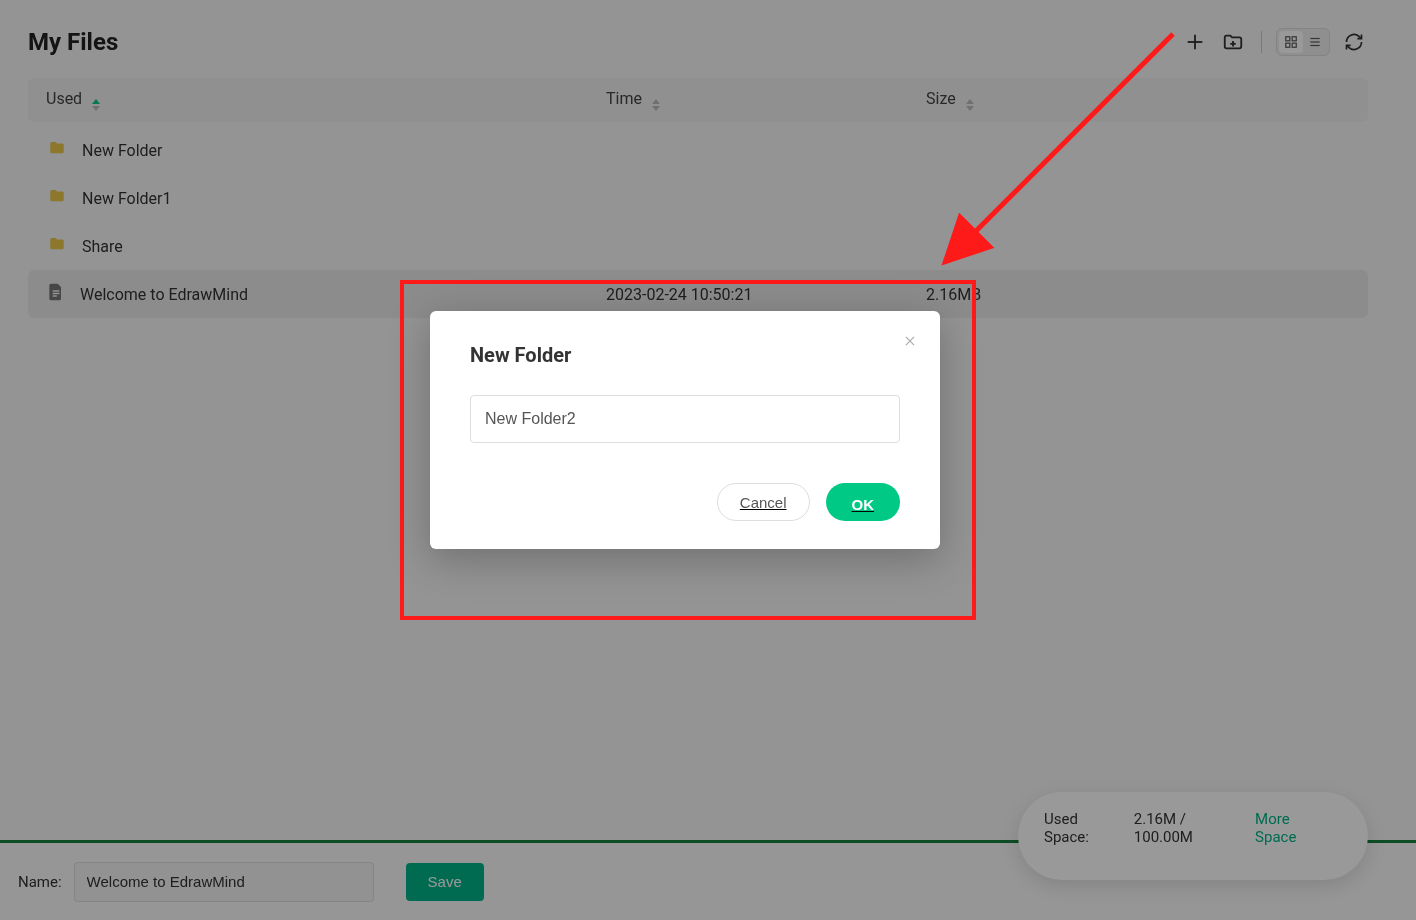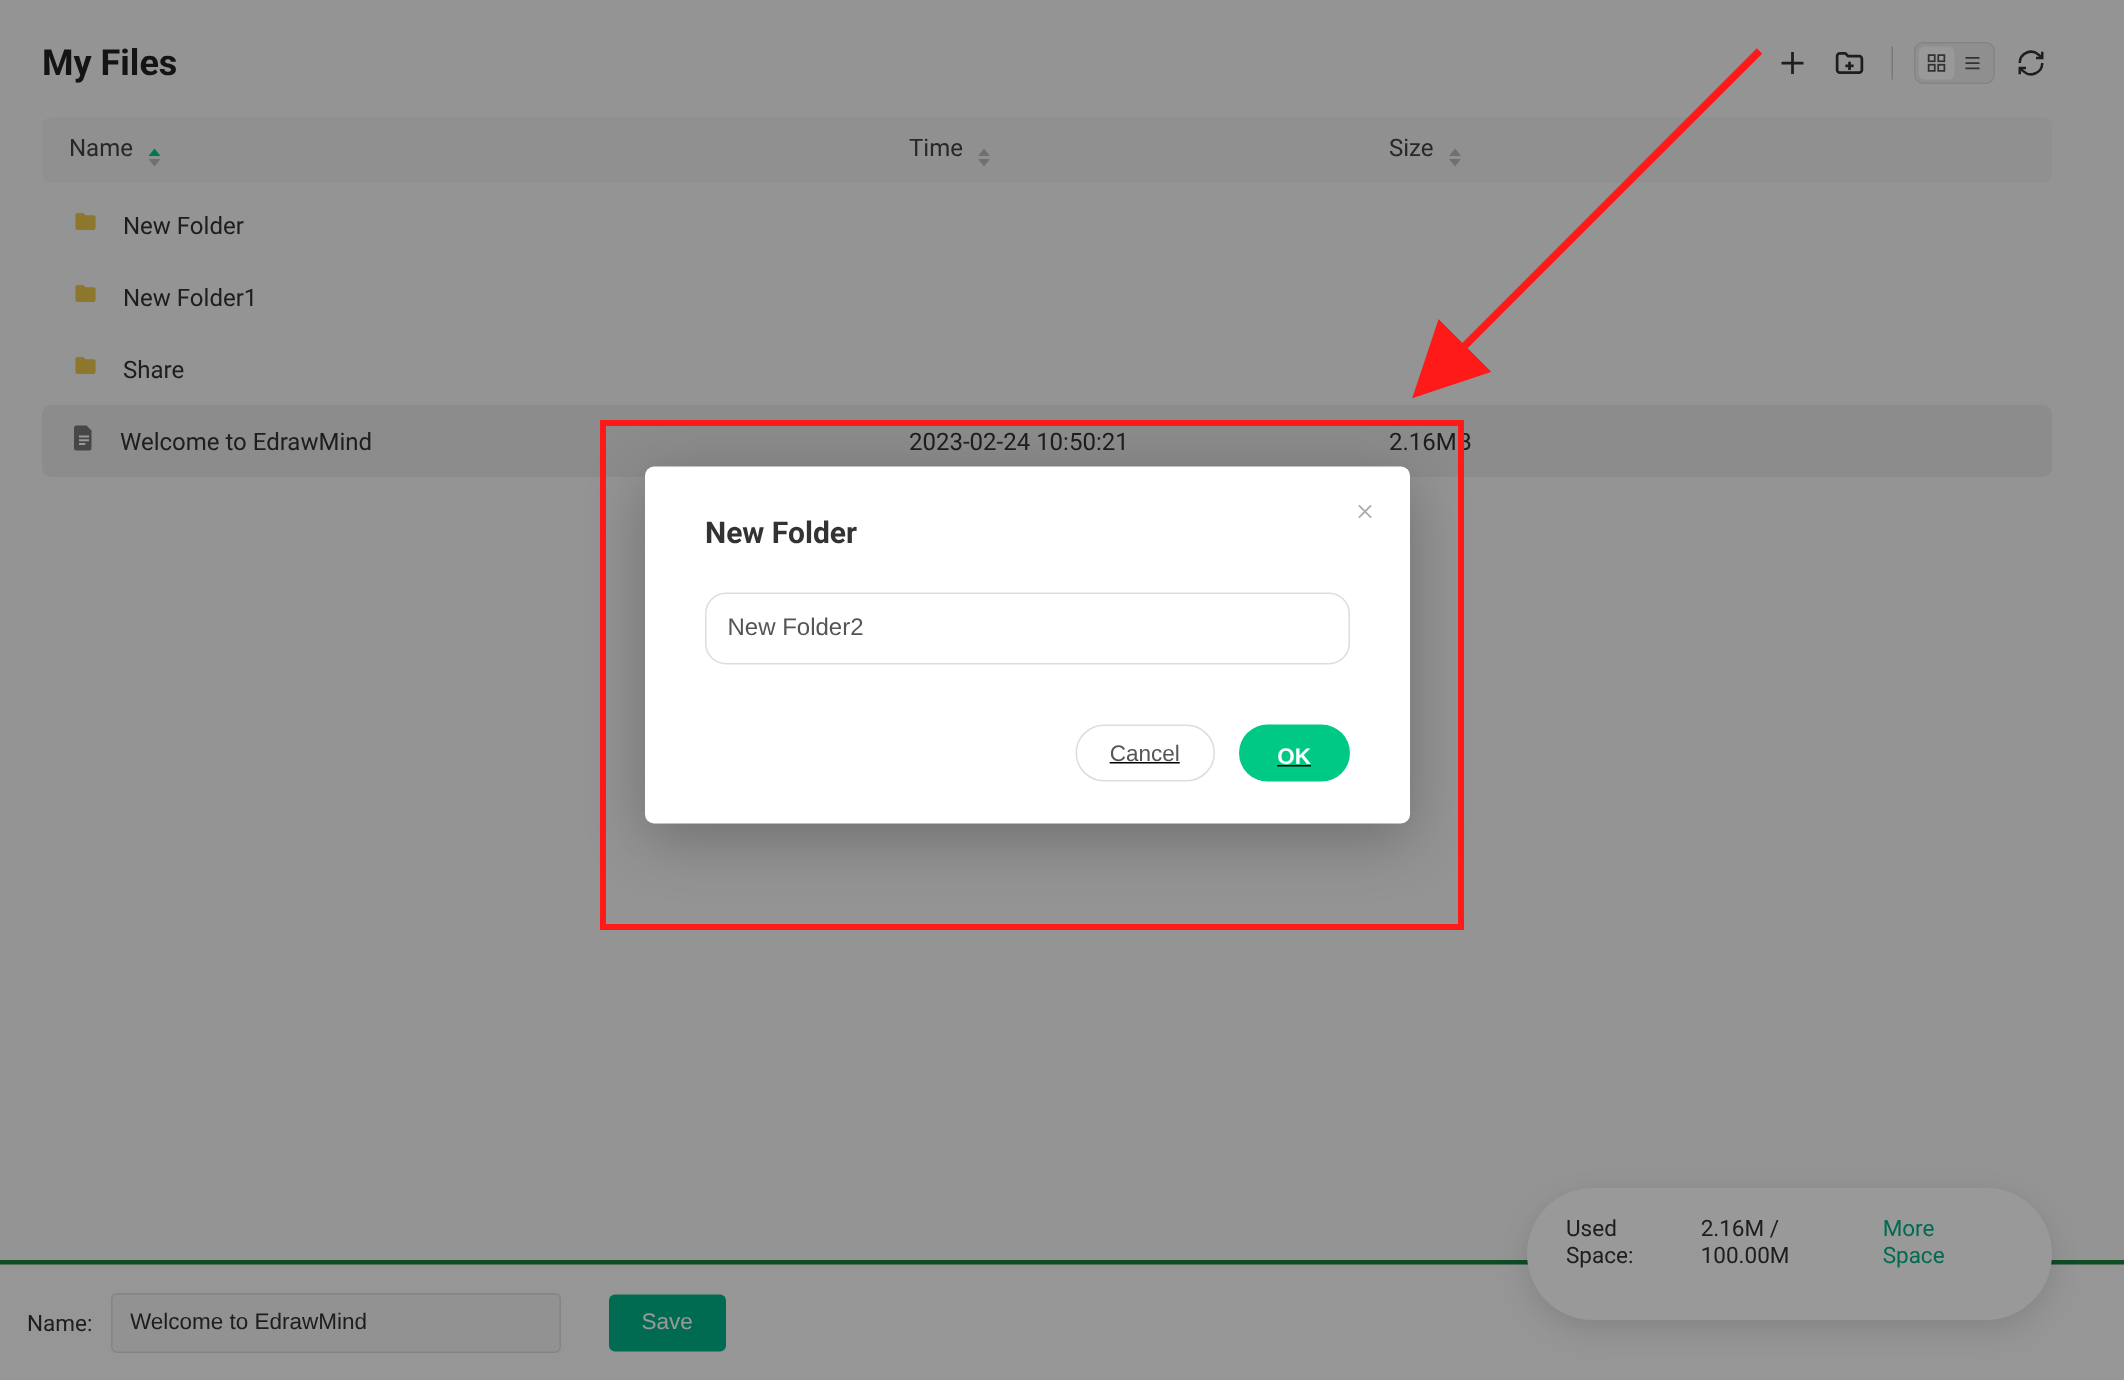--- a/index.html
+++ b/index.html
@@ -238,21 +238,21 @@
       position: absolute;
       top: 18px; right: 18px;
       width: 24px; height: 24px;
       display: flex; align-items: center; justify-content: center;
       color: #aaa; cursor: pointer;
     }
     .modal-input {
       width: 100%;
       height: 48px;
       border: 1px solid #ddd;
-      border-radius: 14px;
+      border-radius: 4px;
       padding: 0 14px;
       font-size: 16px;
       color: #555;
     }
     .modal-actions {
       display: flex;
       justify-content: flex-end;
       gap: 16px;
       margin-top: 40px;
       text-decoration: underline;
@@ -323,21 +323,21 @@
             <path d="M21 3v5h-5"></path>
             <path d="M21 12a9 9 0 0 1-15 6.7L3 16"></path>
             <path d="M3 21v-5h5"></path>
           </svg>
       </div>
     </div>
   </div>
 
   <div class="table-head">
     <div class="col-name">
-      <span>Name</span>
+      <span>Used</span>
       <span class="sort-caret">
           <span class="up"></span>
           <span class="down"></span>
         </span>
     </div>
     <div class="col-time">
       <span>Time</span>
       <span class="sort-caret neutral">
           <span class="up"></span>
           <span class="down"></span>

